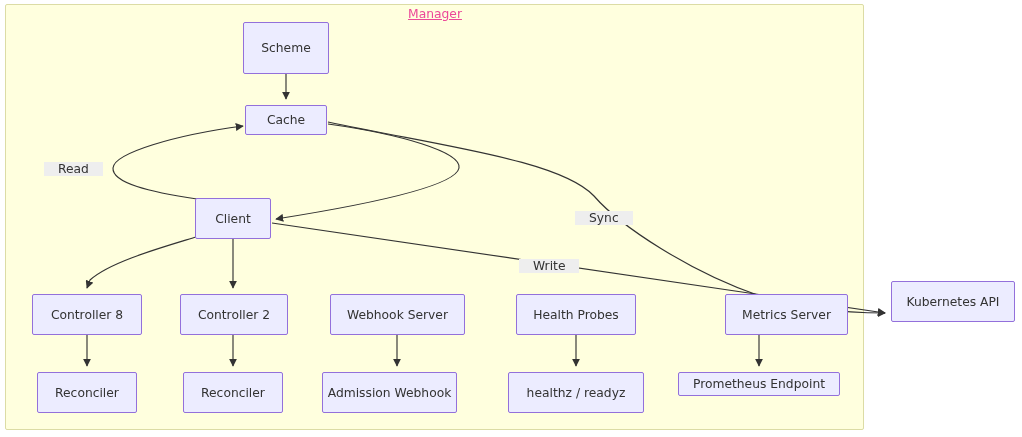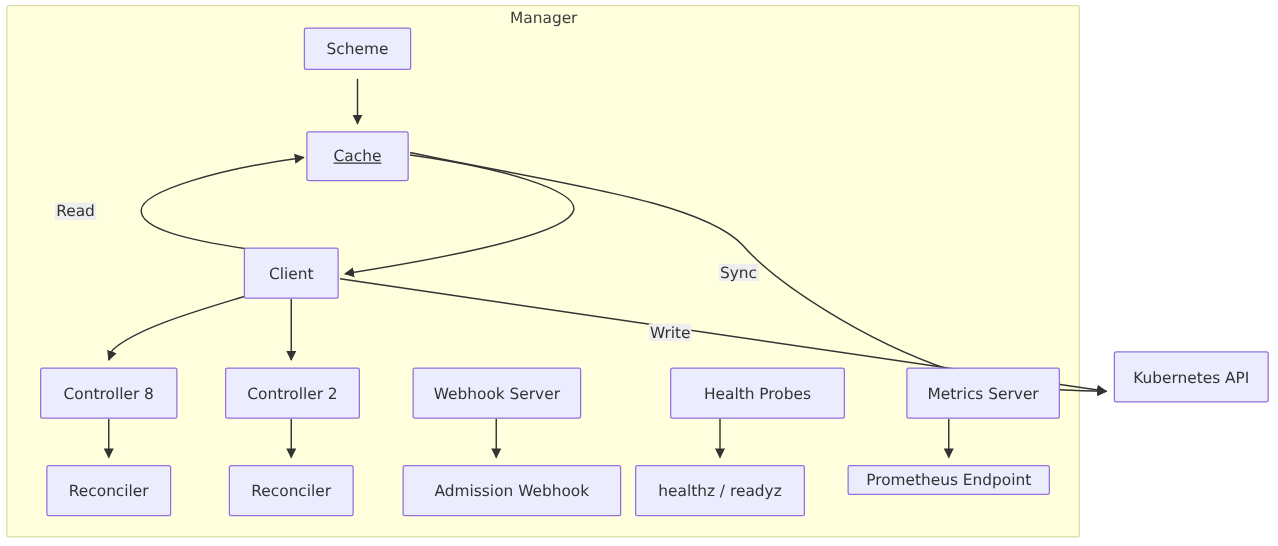--- a/index.html
+++ b/index.html
@@ -28,44 +28,45 @@
   .cluster {
     position: absolute;
     box-sizing: border-box;
     background: #ffffde;
     border: 1.3px solid #dcdca5;
     border-radius: 2px;
   }
   .cluster-title {
     position: absolute;
     font-size: 12.3px;
-    color: #404040;
+    color: #ec4899;
     white-space: nowrap;
     text-align: center;
+    text-decoration: underline;
   }
   .node {
     position: absolute;
     box-sizing: border-box;
     background: #ececff;
     border: 1.2px solid #9370db;
     border-radius: 2px;
     display: flex;
     align-items: center;
     justify-content: center;
     font-size: 12.3px;
     color: #333333;
     white-space: nowrap;
   }
   .edge-label {
     position: absolute;
     background: #eeeeee;
     color: #333333;
     font-size: 12.3px;
     line-height: 14px;
-    padding: 0 1px;
+    padding: 0 14px;
     white-space: nowrap;
     text-align: center;
   }
 </style>
 </head>
 <body>
 
 <div id="canvas">
 
   <div class="cluster" style="left:5px; top:4px; width:859px; height:426px;"></div>
@@ -99,43 +100,43 @@
       <path d="M 233,335 L 233,366" marker-end="url(#arrow)"></path>
 
       <path d="M 397,335 L 397,366" marker-end="url(#arrow)"></path>
 
       <path d="M 576,335 L 576,366" marker-end="url(#arrow)"></path>
 
       <path d="M 759,335 L 759,366" marker-end="url(#arrow)"></path>
     </g>
   </svg>
 
-  <div class="node" style="left:243px; top:22px; width:86px; height:34px;">Scheme</div>
+  <div class="node" style="left:243px; top:22px; width:86px; height:52px;">Scheme</div>
 
-  <div class="node" style="left:245px; top:105px; width:82px; height:40px;text-decoration:underline;">Cache</div>
+  <div class="node" style="left:245px; top:105px; width:82px; height:30px;">Cache</div>
 
   <div class="node" style="left:195px; top:198px; width:76px; height:41px;">Client</div>
 
   <div class="node" style="left:32px; top:294px; width:110px; height:41px;">Controller 8</div>
 
   <div class="node" style="left:180px; top:294px; width:108px; height:41px;">Controller 2</div>
 
   <div class="node" style="left:330px; top:294px; width:135px; height:41px;">Webhook Server</div>
 
-  <div class="node" style="left:536px; top:294px; width:140px; height:41px;">Health Probes</div>
+  <div class="node" style="left:516px; top:294px; width:120px; height:41px;">Health Probes</div>
 
   <div class="node" style="left:697px; top:294px; width:123px; height:41px;margin-left:28px;">Metrics Server</div>
 
   <div class="node" style="left:891px; top:281px; width:124px; height:41px;">Kubernetes API</div>
 
   <div class="node" style="left:37px; top:372px; width:100px; height:41px;">Reconciler</div>
 
   <div class="node" style="left:183px; top:372px; width:100px; height:41px;">Reconciler</div>
 
-  <div class="node" style="left:322px; top:372px; width:175px; height:41px;">Admission Webhook</div>
+  <div class="node" style="left:322px; top:372px; width:135px; height:41px;">Admission Webhook</div>
 
   <div class="node" style="left:508px; top:372px; width:136px; height:41px;">healthz / readyz</div>
 
   <div class="node" style="left:678px; top:372px; width:162px; height:24px;">Prometheus Endpoint</div>
 
   <div class="edge-label" style="left:44px; top:162px;">Read</div>
 
   <div class="edge-label" style="left:575px; top:211px;">Sync</div>
 
   <div class="edge-label" style="left:519px; top:259px;">Write</div>

